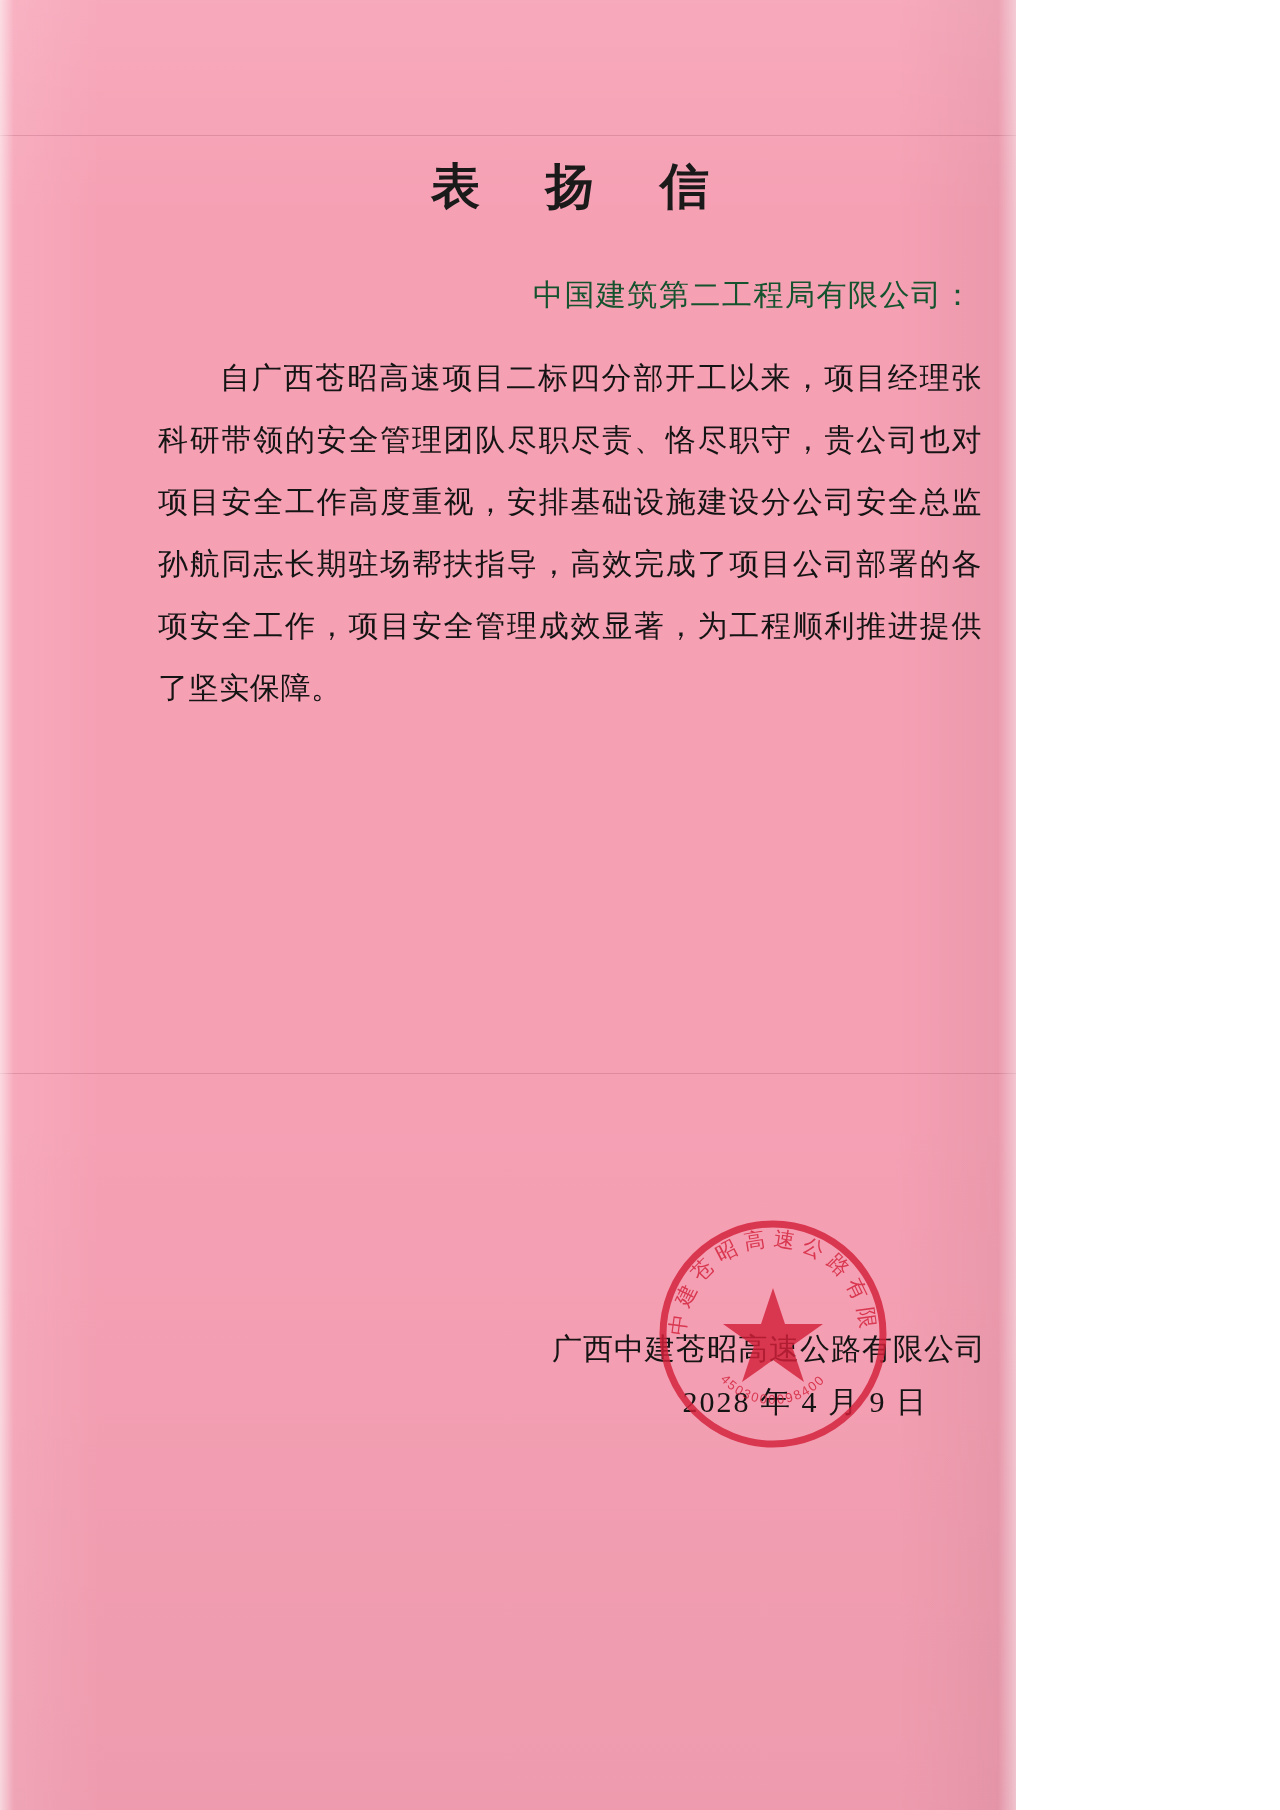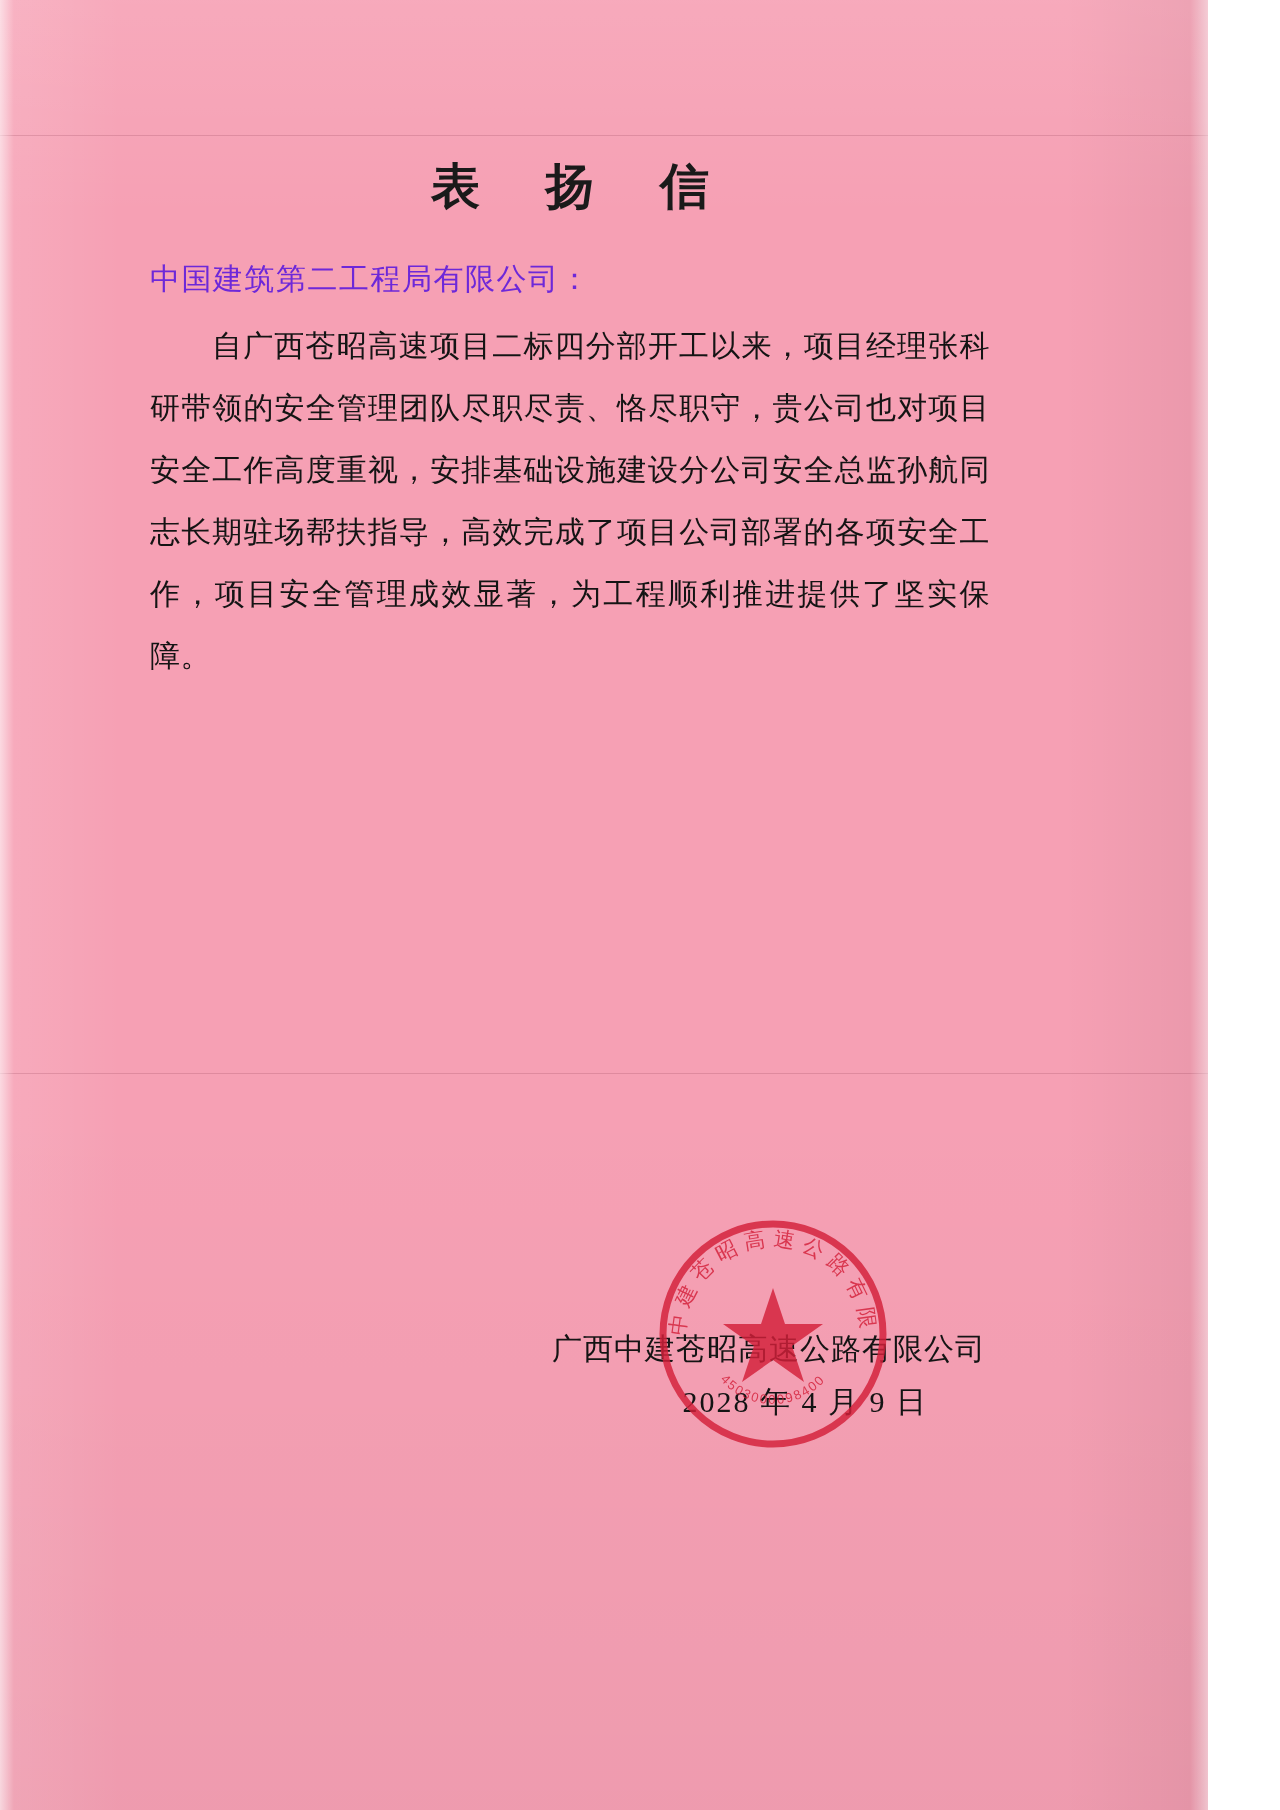--- a/index.html
+++ b/index.html
@@ -10,21 +10,21 @@
   body {
     width: 1280px;
     height: 1810px;
     font-family: "Liberation Serif", "DejaVu Serif", serif;
     overflow: hidden;
   }
 
   
   .page {
     position: relative;
-    width: 1208px;
+    width: 1016px;
     height: 1810px;
     background: #f6a0b4;
     overflow: hidden;
     text-decoration: underline;
   }
   
   .page::before {
     content: "";
     position: absolute;
     inset: 0;
@@ -77,30 +77,31 @@
     font-family: "Liberation Sans", "DejaVu Sans", sans-serif;
     font-weight: bold;
     font-size: 49px;
     letter-spacing: 26px;
     text-indent: 26px;
     color: #1a1a1a;
     line-height: 1.1;
   }
 
   .salutation {
-    margin: 0;
+    margin: 16px;
     padding-top: 42px;
     font-size: 30px;
     line-height: 1.5;
     letter-spacing: 1.5px;
-    color: #6d28d9;
+    color: #14532d;
+    text-align: right;
   }
 
   .body-para {
-    margin: 0;
+    margin: 8px;
     padding-top: 14px;
     font-size: 30px;
     line-height: 62px;
     letter-spacing: 0.6px;
     text-indent: 62px;
     text-align: justify;
     text-justify: inter-ideograph;
     color: #141414;
   }
 

